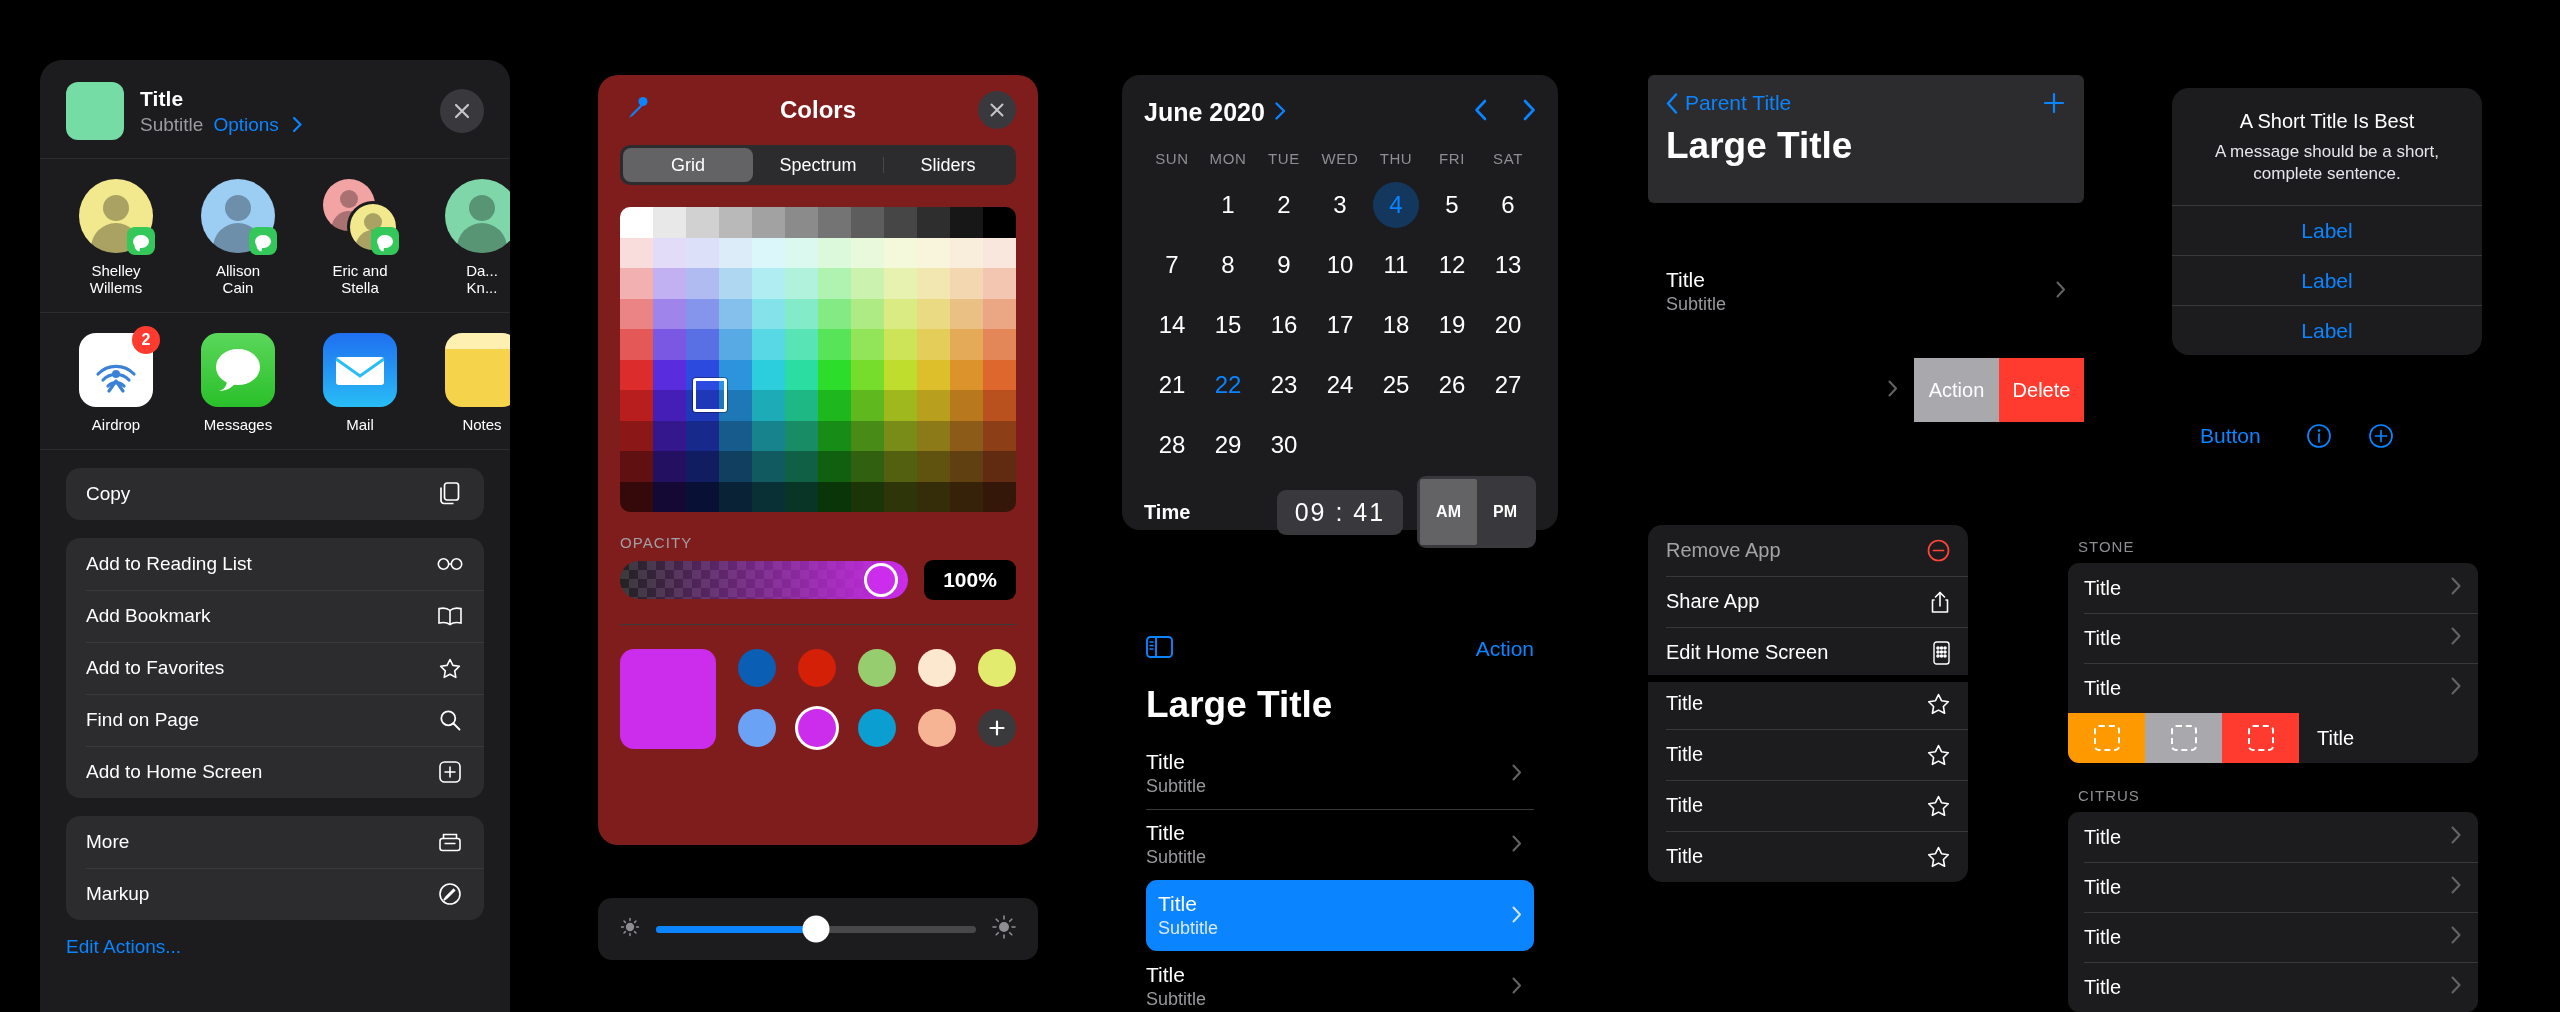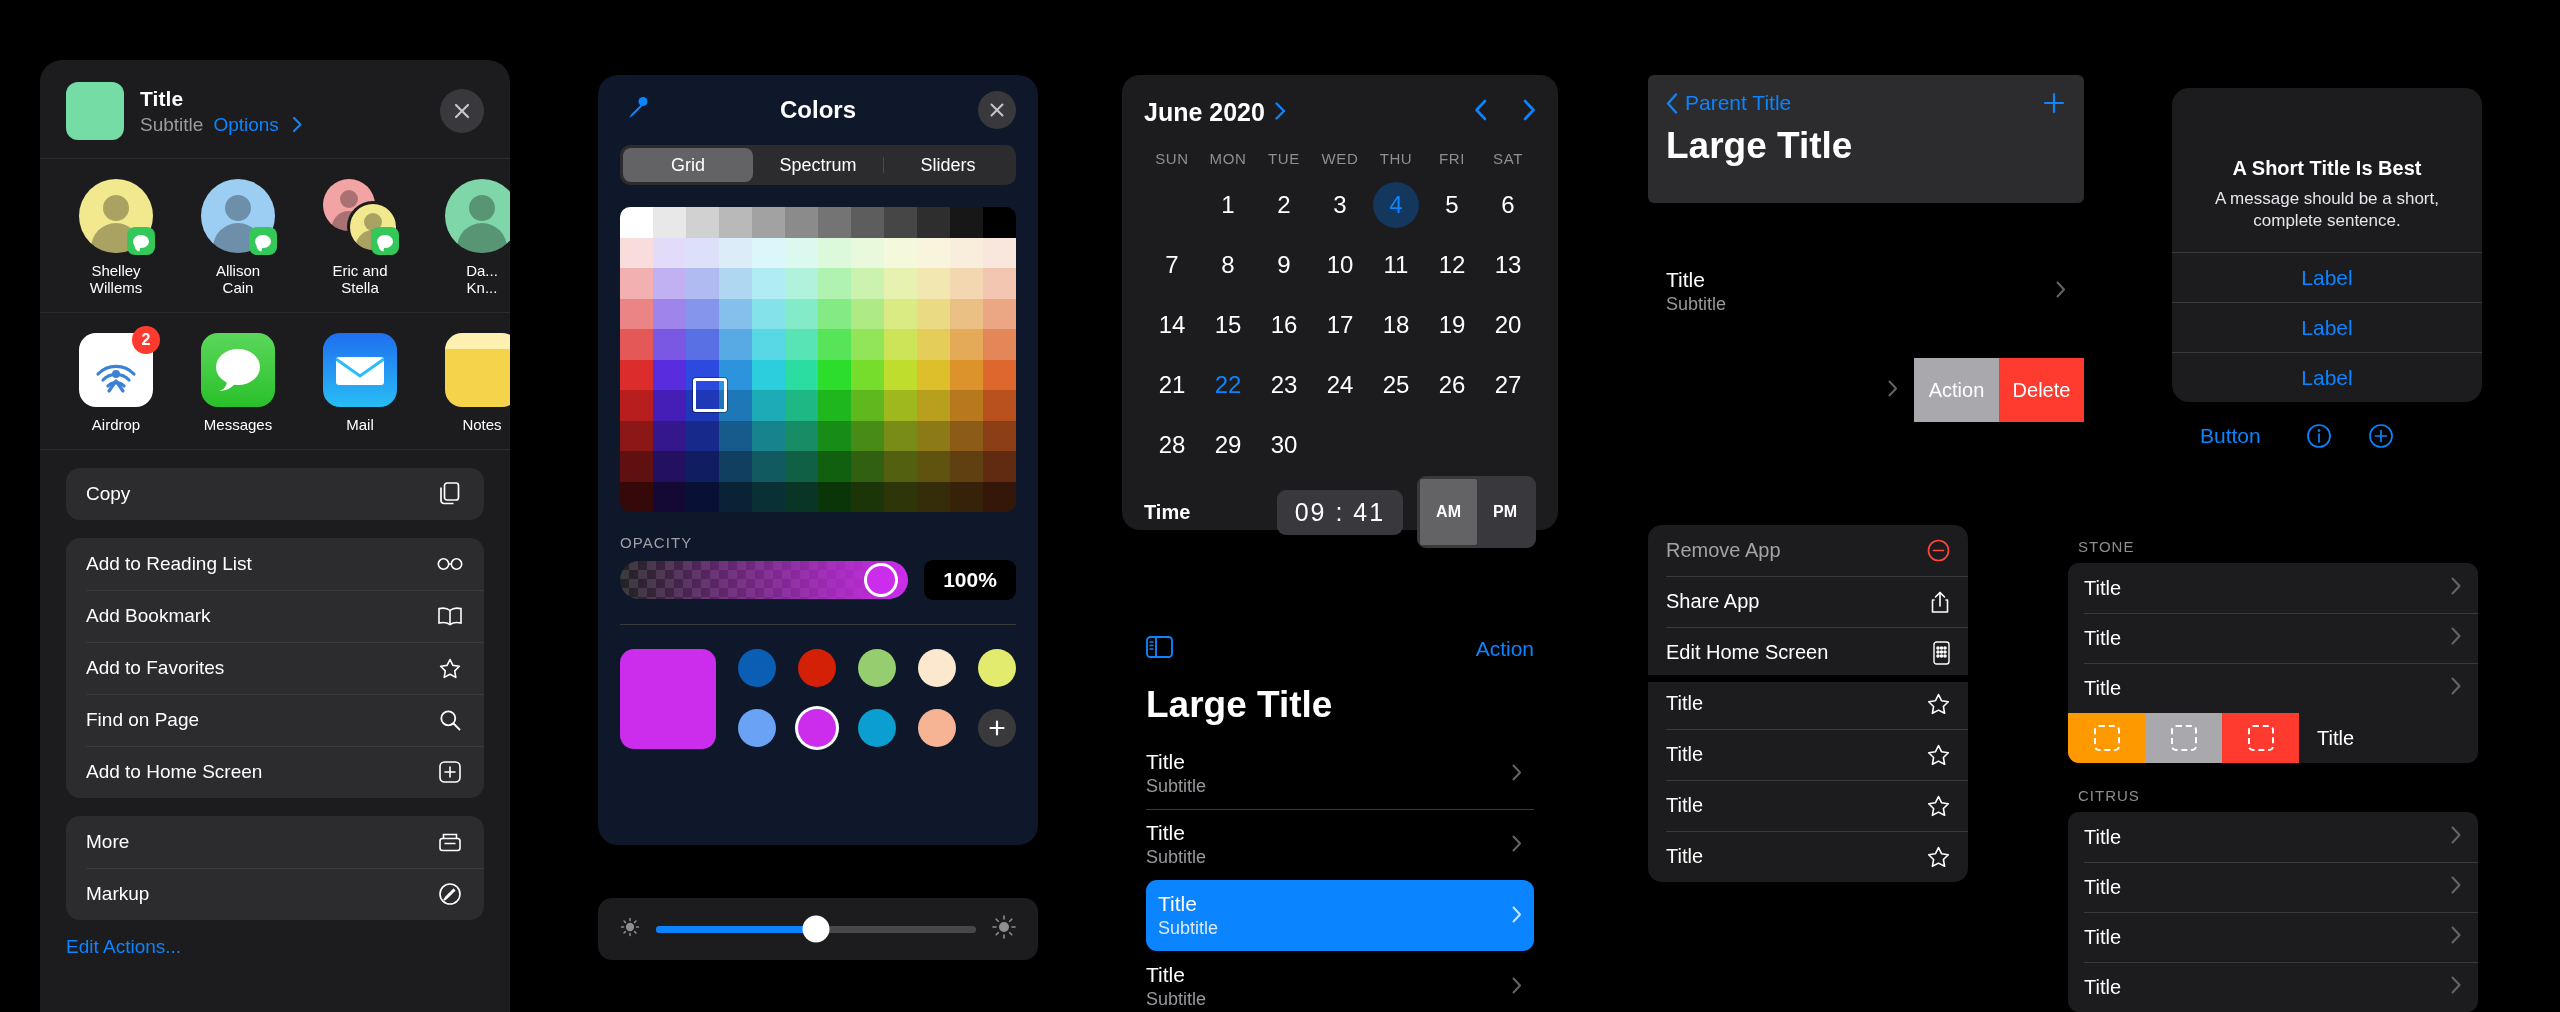--- a/index.html
+++ b/index.html
@@ -51,21 +51,21 @@
      display:flex;align-items:center;justify-content:center;}
   .ss-group{ margin:18px 26px 0 26px; background:#2c2c2e; border-radius:14px; overflow:hidden;}
   .ss-li{ display:flex; align-items:center; padding:0 20px; height:52px; position:relative;}
   .ss-li + .ss-li:before{ content:""; position:absolute; left:20px; right:0; top:0; height:1px; background:#3a3a3c;}
   .ss-li .lbl{ flex:1; font-size:19px;}
   .ss-li .ico{ width:28px; height:28px; display:flex;align-items:center;justify-content:center; color:#fff;}
   .ss-edit{ margin:16px 26px 0 26px; font-size:19px; color:#0a84ff;}
 
   
   #color-picker{ left:598px; top:75px; width:440px; height:770px;
-     background:#0f172a; border-radius:20px; padding:0;}
+     background:#7f1d1d; border-radius:20px; padding:0;}
   .cp-head{ position:relative; height:70px; display:flex; align-items:center; justify-content:center;}
   .cp-title{ font-size:24px; font-weight:bold;}
   .cp-eyedrop{ position:absolute; left:26px; top:50%; transform:translateY(-50%); }
   .cp-close{ position:absolute; right:22px; top:50%; transform:translateY(-50%);
      width:38px;height:38px;border-radius:50%;background:#39393d; display:flex;align-items:center;justify-content:center;
      color:#c6c6ca; font-size:18px;}
   .seg{ margin:0 22px; height:40px; background:#2c2c2e; border-radius:10px; display:flex; padding:3px; position:relative;}
   .seg-item{ flex:1; display:flex;align-items:center;justify-content:center; font-size:18px; color:#fff; border-radius:8px; position:relative;}
   .seg-item.active{ background:#636366;}
   .seg-item:not(.active)+ .seg-item:not(.active):before{ content:""; position:absolute; left:0; top:9px; bottom:9px; width:1px; background:#48484a;}
@@ -156,21 +156,21 @@
   .cm-row{ display:flex; align-items:center; height:51px; padding:0 18px; position:relative;}
   .cm-row + .cm-row:before{ content:""; position:absolute; left:18px; right:0; top:0; height:1px; background:#38383a;}
   .cm-row.gap:before{ left:0; height:7px; background:#000; top:-3px;}
   .cm-lbl{ flex:1; font-size:20px;}
   .cm-lbl.destructive{ color:#a3a3a3;}
   .cm-ico{ width:30px; display:flex; align-items:center; justify-content:flex-end;}
 
   
   #alert{ left:2172px; top:88px; width:310px; background:#1c1c1e; border-radius:17px; overflow:hidden;}
   .al-body{ padding:22px 24px 20px 24px; text-align:center;}
-  .al-title{ font-size:20px; font-weight:bold;margin-top:47px;}
+  .al-title{ font-size:20px; font-weight:normal;}
   .al-msg{ font-size:17px; color:#e5e5ea; margin-top:8px; line-height:22px;}
   .al-btn{ height:50px; display:flex; align-items:center; justify-content:center;
       font-size:21px; color:#0a84ff; border-top:1px solid #38383a;}
   #button-row{ left:2180px; top:408px; width:290px; height:56px; display:flex; gap:14px; align-items:center;}
   .btn-plain{ background:#000; padding:0 20px; height:48px; display:flex;align-items:center;justify-content:center;
      color:#0a84ff; font-size:21px; border-radius:4px;}
   .btn-icon{ background:#000; width:48px;height:48px; display:flex;align-items:center;justify-content:center;
      color:#0a84ff; border-radius:4px;}
 
   

